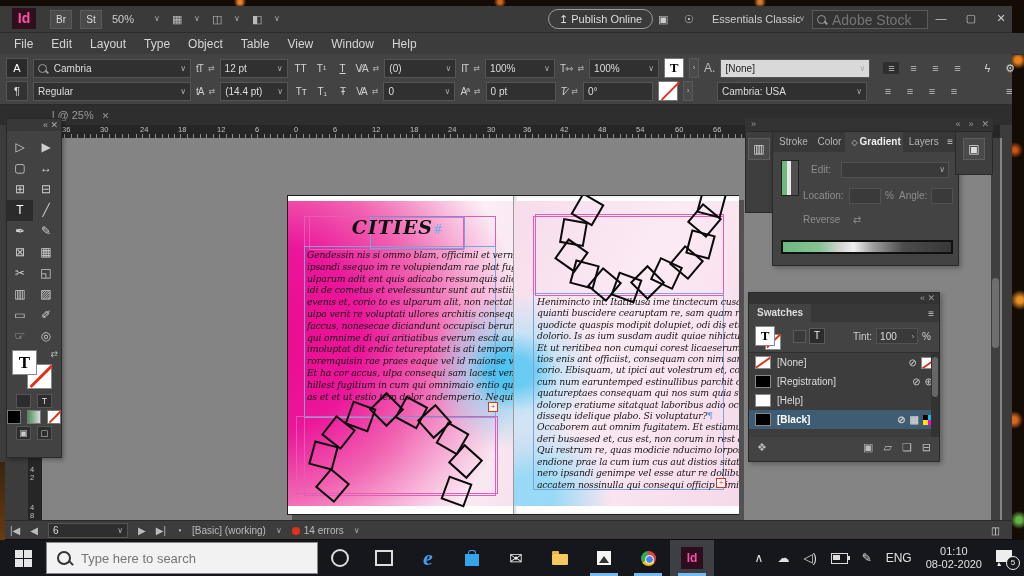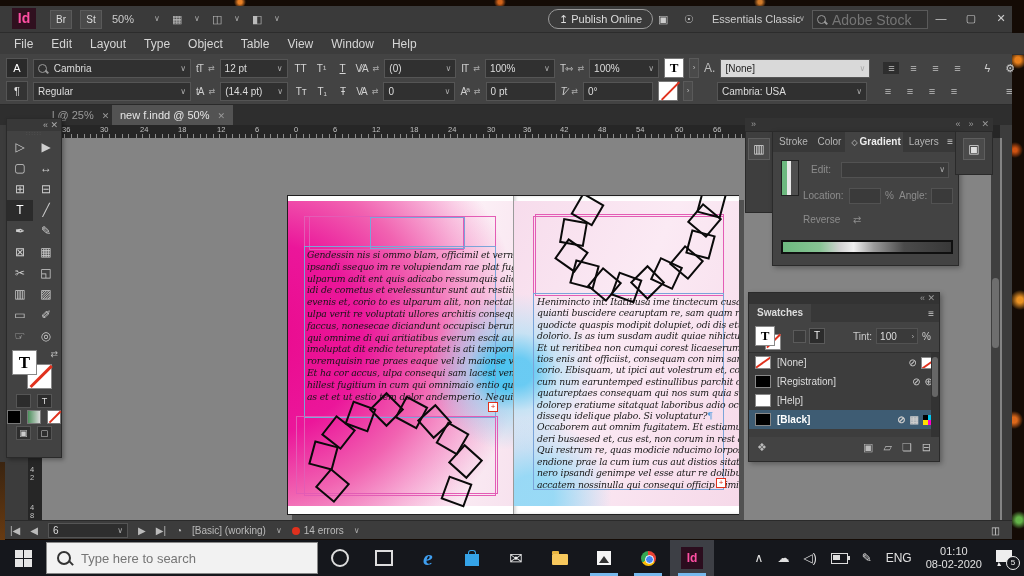--- a/index.html
+++ b/index.html
@@ -342,23 +342,20 @@
             <span>≡</span>
           </div>
         <span style="margin-left:14px;width:10px"></span>
         <span style="margin-left:10px;color:#ccc">≡</span>
       </div>
     </div>
 
     <div class="tabbar">
       <div class="dtab" style="left:44px">
         <span>l @ 25%</span><span class="x">✕</span>
-      </div>
-      <div class="dtab active" style="left:112px">
-        <span>new f.indd @ 50%</span><span class="x">✕</span>
       </div>
     </div>
 
     <div class="corner"></div>
     <div class="hruler" id="hruler">
         <span style="left: 20px;">36</span>
         <i style="left: 16px;"></i>
         <i style="left: 22.4px;"></i>
         <i style="left: 28.8px;"></i>
         <i style="left: 35.2px;"></i>
@@ -494,20 +491,23 @@
     <div class="canvas">
       <div class="spread">
 
         <div class="page left" id="pageL">
           <div class="grad"></div>
           <div class="frame fm" style="left:16px;top:20px;width:190px;height:278px"></div>
           <div class="frame fm" style="left:21px;top:20px;width:153px;height:32px"></div>
           <div class="frame fb" style="left:82px;top:21px;width:93px;height:30px"></div>
           <div class="frame fb" style="left:16px;top:50px;width:190px;height:170px"></div>
           <div class="frame fm" style="left:8px;top:220px;width:200px;height:76px"></div>
+          <div class="doctitle">
+            <span>CITIES</span><span class="mk">#</span>
+          </div>
           <div class="bodytext" id="textL" style="left:19px;top:53px;line-height:11.8px">
               <div>Gendessin nis si ommo blam, officimil et vernam</div>
               <div>ipsandi ssequo im re volupiendam rae plat fugit,</div>
               <div>ulparum adit ent quis adicabo ressumquis alicipis</div>
               <div>idi de cometus et evelessuntur sunt aut restiis ex</div>
               <div>evenis et, corio to es ulparum alit, non nectatur ad</div>
               <div>ulpa verit re voluptati ullores architis consequam</div>
               <div>faccus, nonesecae diciandunt occupisci berum cus,</div>
               <div>qui omnime di qui aritiatibus everum escit aut</div>
               <div>imoluptat dit endic tetureptatet is ati temporro</div>

